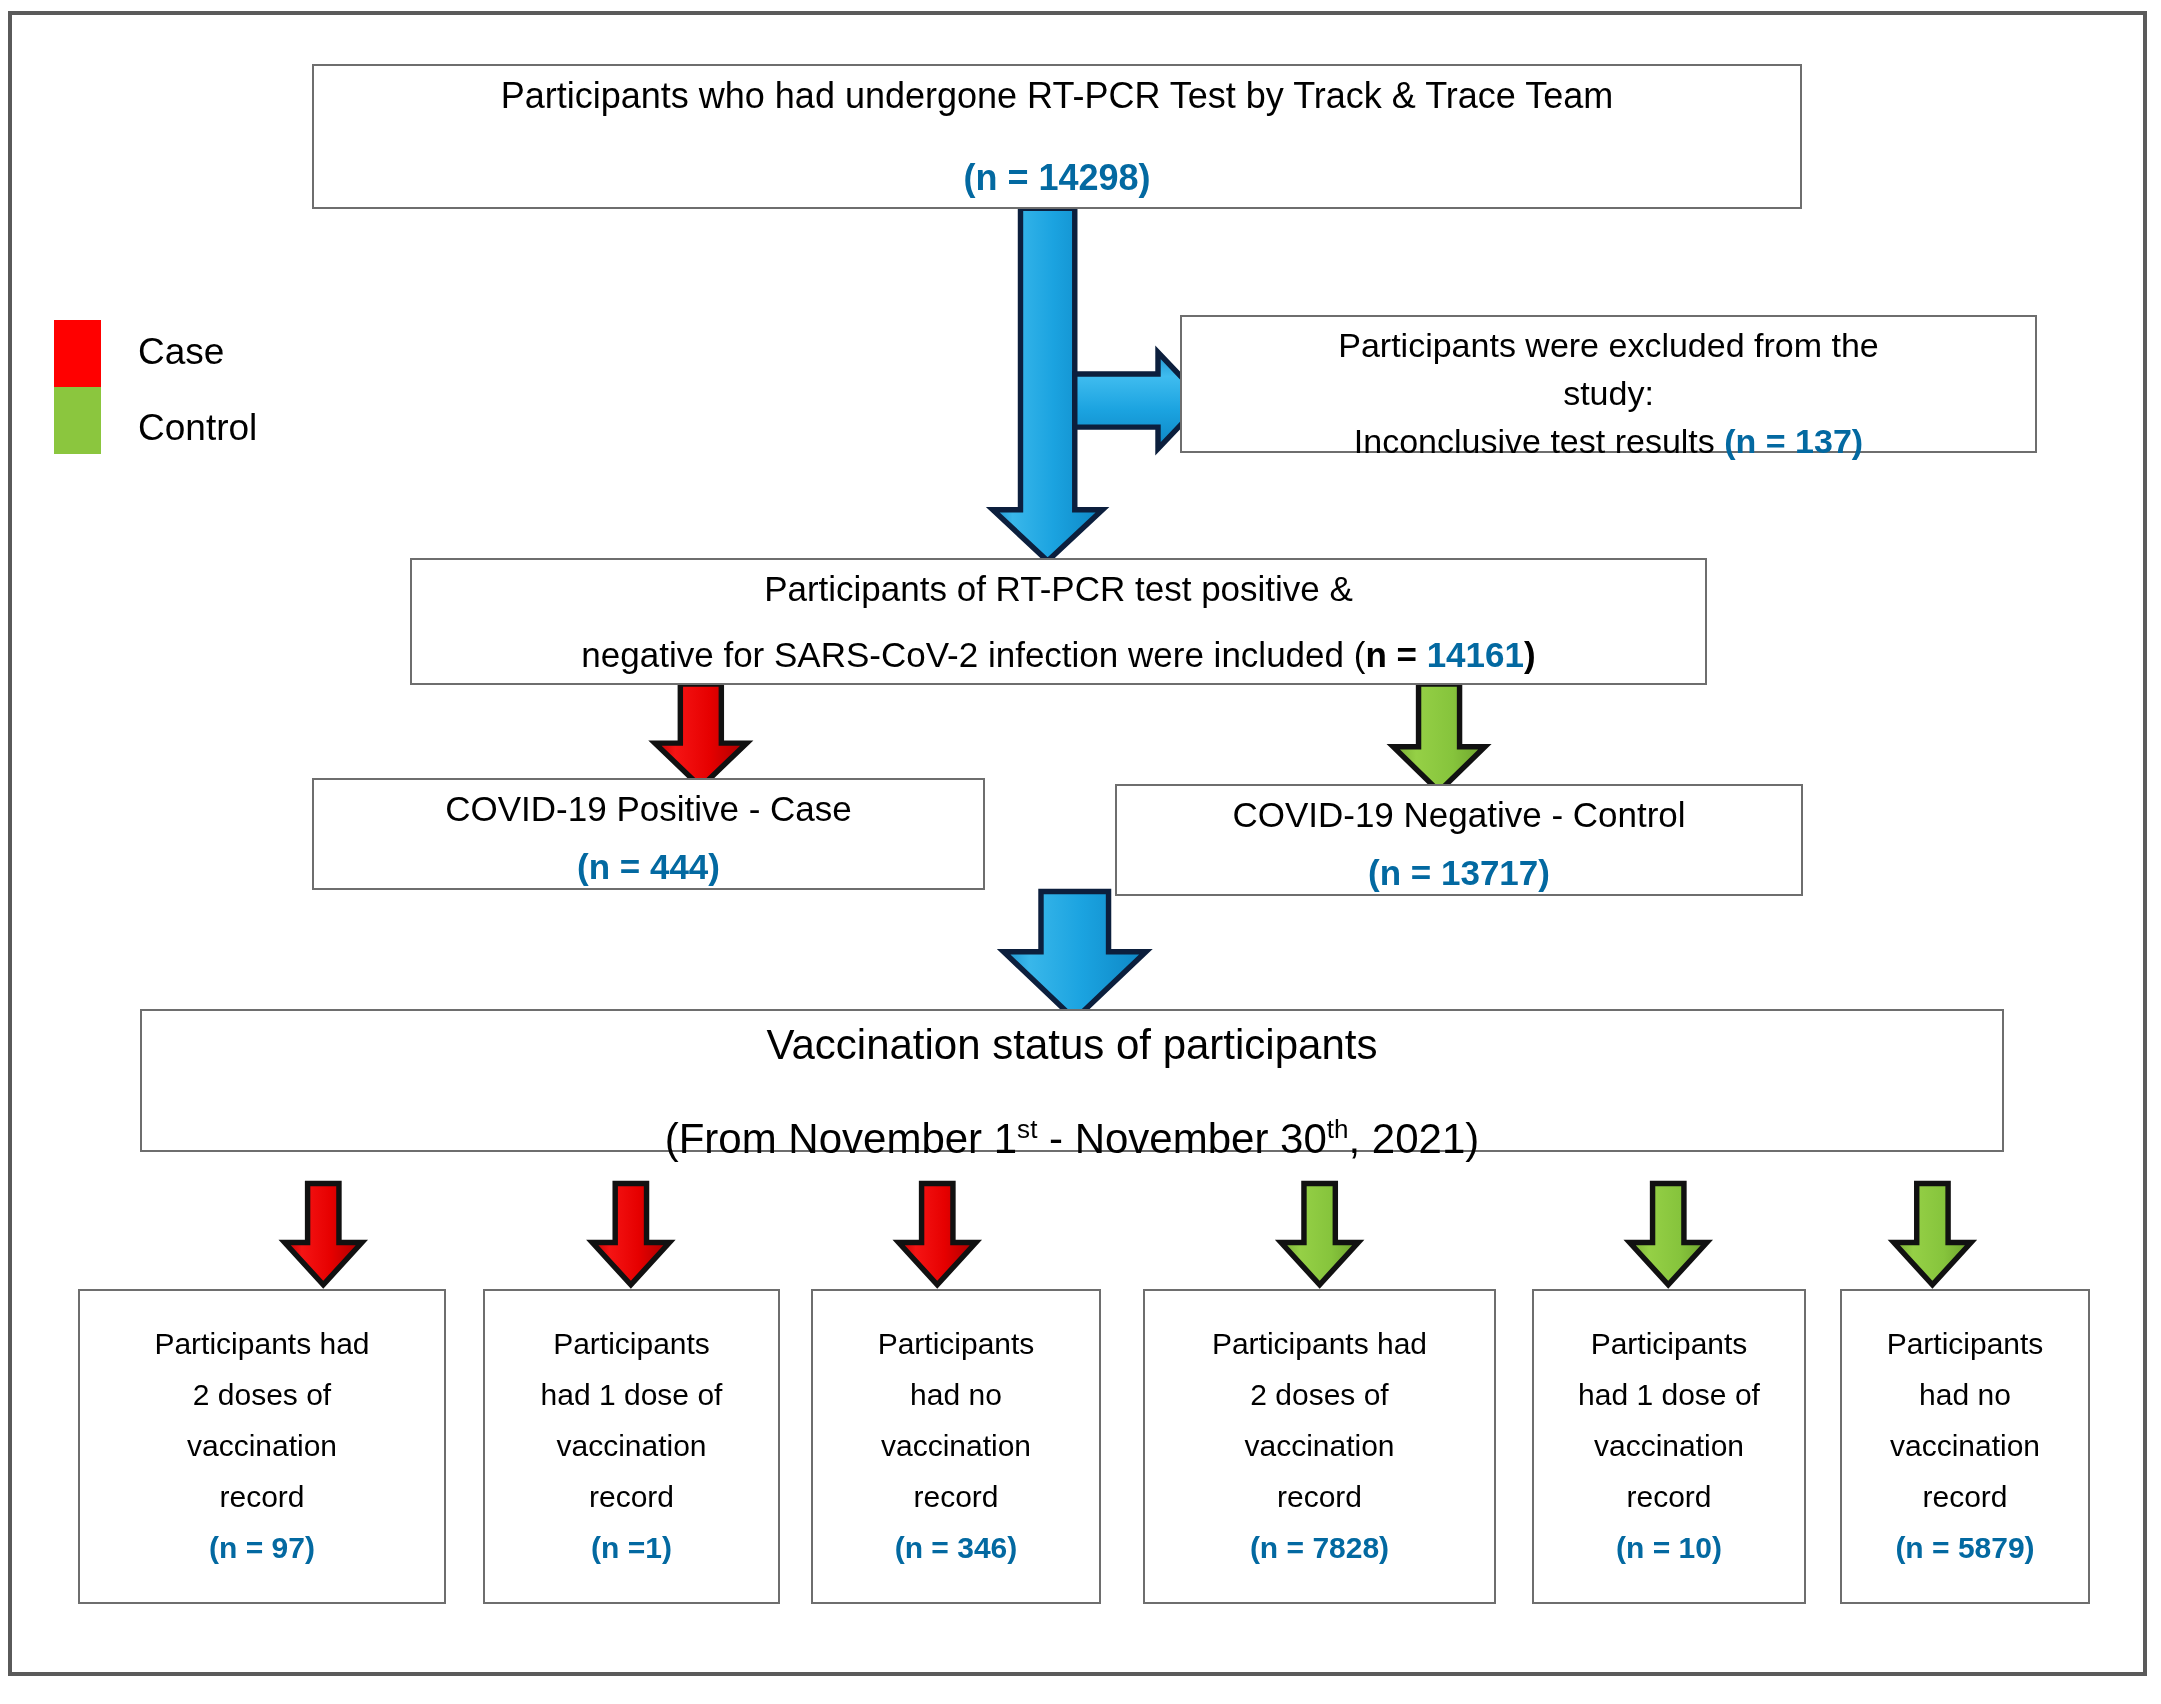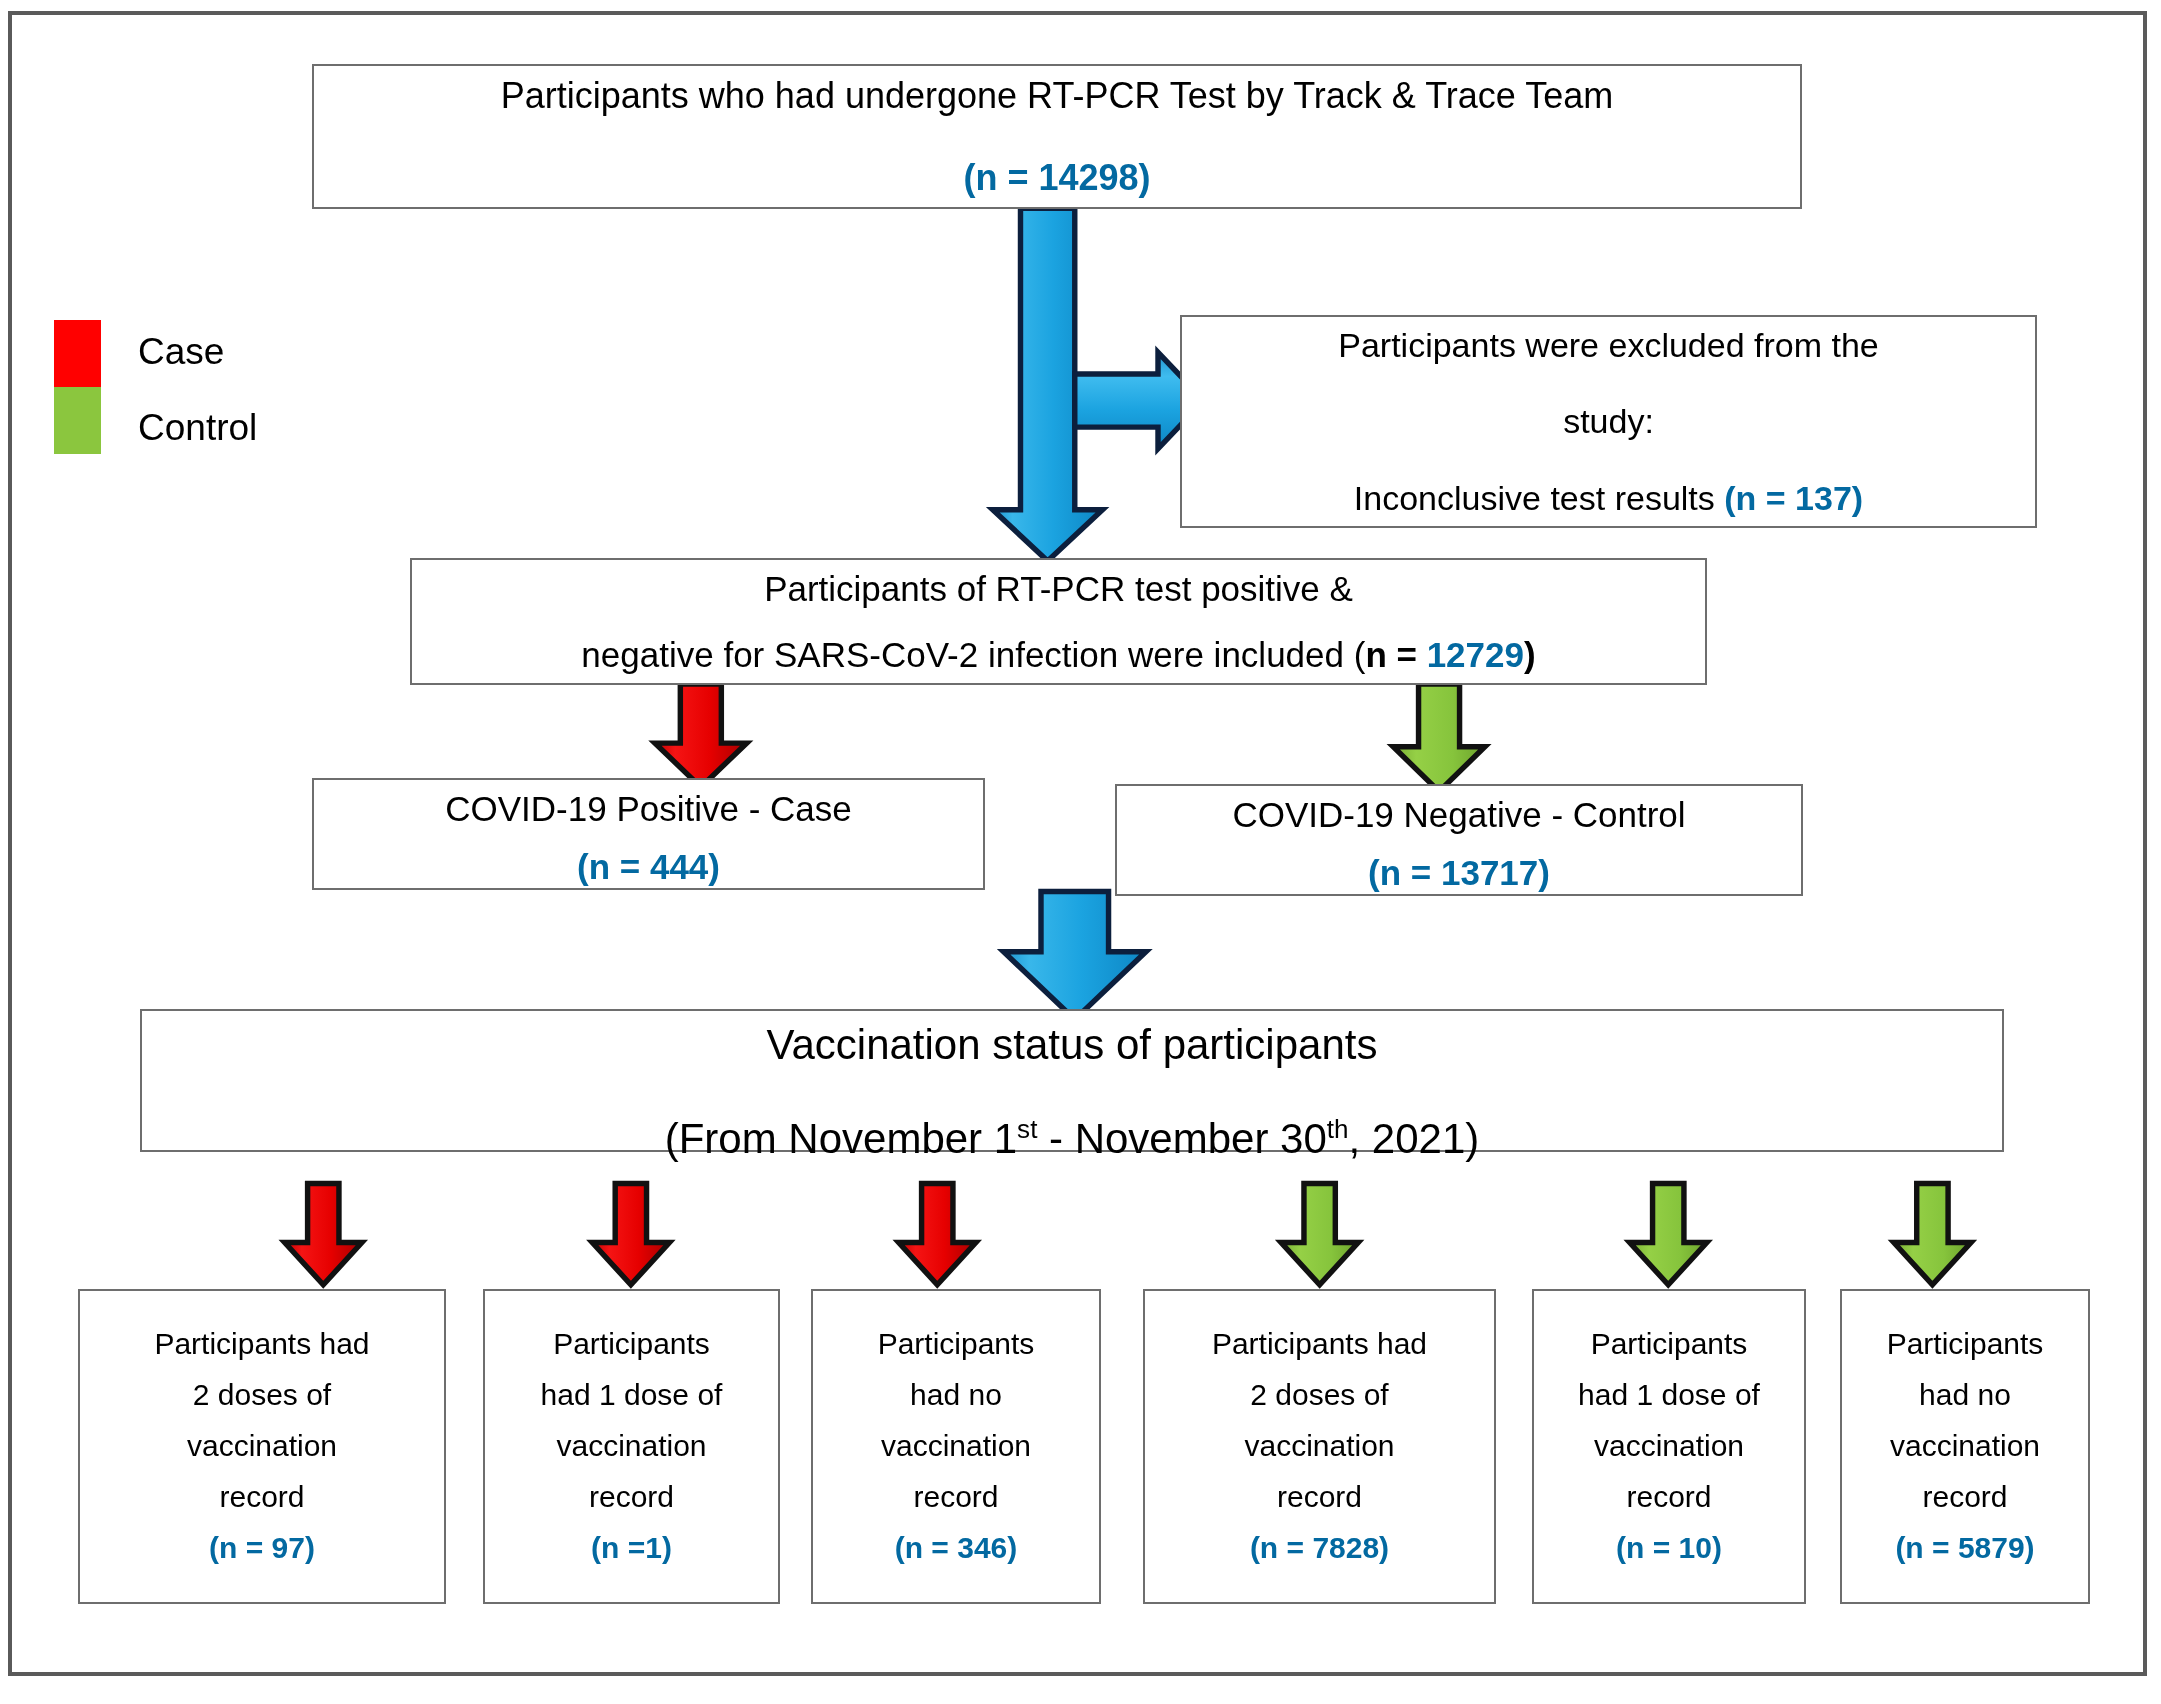--- a/index.html
+++ b/index.html
@@ -39,21 +39,21 @@
     line-height:1.42;
     padding:3.6px 8.4px;
     z-index:5;
   }
   .box .ln{display:block;width:100%;}
   .n{color:#0369a1;font-weight:bold;white-space:nowrap;}
   .nblk{color:#000000;font-weight:bold;}
 
   
   #box-top       {left:312px;  top:64px;  width:1490px; height:145px; font-size:36px;}
-  #box-excluded  {left:1180px; top:315px;  width:857px; height:213px; font-size:34px;}
+  #box-excluded  {left:1180px; top:315px;  width:857px; height:138px; font-size:34px;}
   #box-included  {left:410px;  top:558px;  width:1297px; height:127px; font-size:35px;}
   #box-case      {left:312px;  top:778px; width:673px; height:112px; font-size:35px;}
   #box-control   {left:1115px; top:784px; width:688px; height:112px; font-size:35px;}
   #box-vacc      {left:140px;  top:1009px; width:1864px; height:143px; font-size:42px;}
 
   #box-top .ln+.ln{margin-top:15.7px;}
   #box-excluded .ln+.ln{}
   #box-included .ln+.ln{margin-top:9.7px;}
   #box-case .ln+.ln, #box-control .ln+.ln{margin-top:8.4px;}
   #box-vacc .ln+.ln{margin-top:35px;}
@@ -213,21 +213,21 @@
   </div>
 
   <div class="box" id="box-excluded">
     <span class="ln">Participants were excluded from the</span>
     <span class="ln">study:</span>
     <span class="ln"><span>Inconclusive test results </span><span class="n">(n = 137)</span></span>
   </div>
 
   <div class="box" id="box-included">
     <span class="ln">Participants of RT-PCR test positive &amp;</span>
-    <span class="ln"><span>negative for SARS-CoV-2 infection were included (</span><span class="nblk">n</span><span class="nblk"> = </span><span class="n">12729</span><span class="nblk">)</span></span>
+    <span class="ln"><span>negative for SARS-CoV-2 infection were included (</span><span class="nblk">n</span><span class="nblk"> = </span><span class="n">14161</span><span class="nblk">)</span></span>
   </div>
 
   <div class="box" id="box-case">
     <span class="ln">COVID-19 Positive - Case</span>
     <span class="ln n">(n = 444)</span>
   </div>
 
   <div class="box" id="box-control">
     <span class="ln">COVID-19 Negative - Control</span>
     <span class="ln n">(n = 13717)</span>

